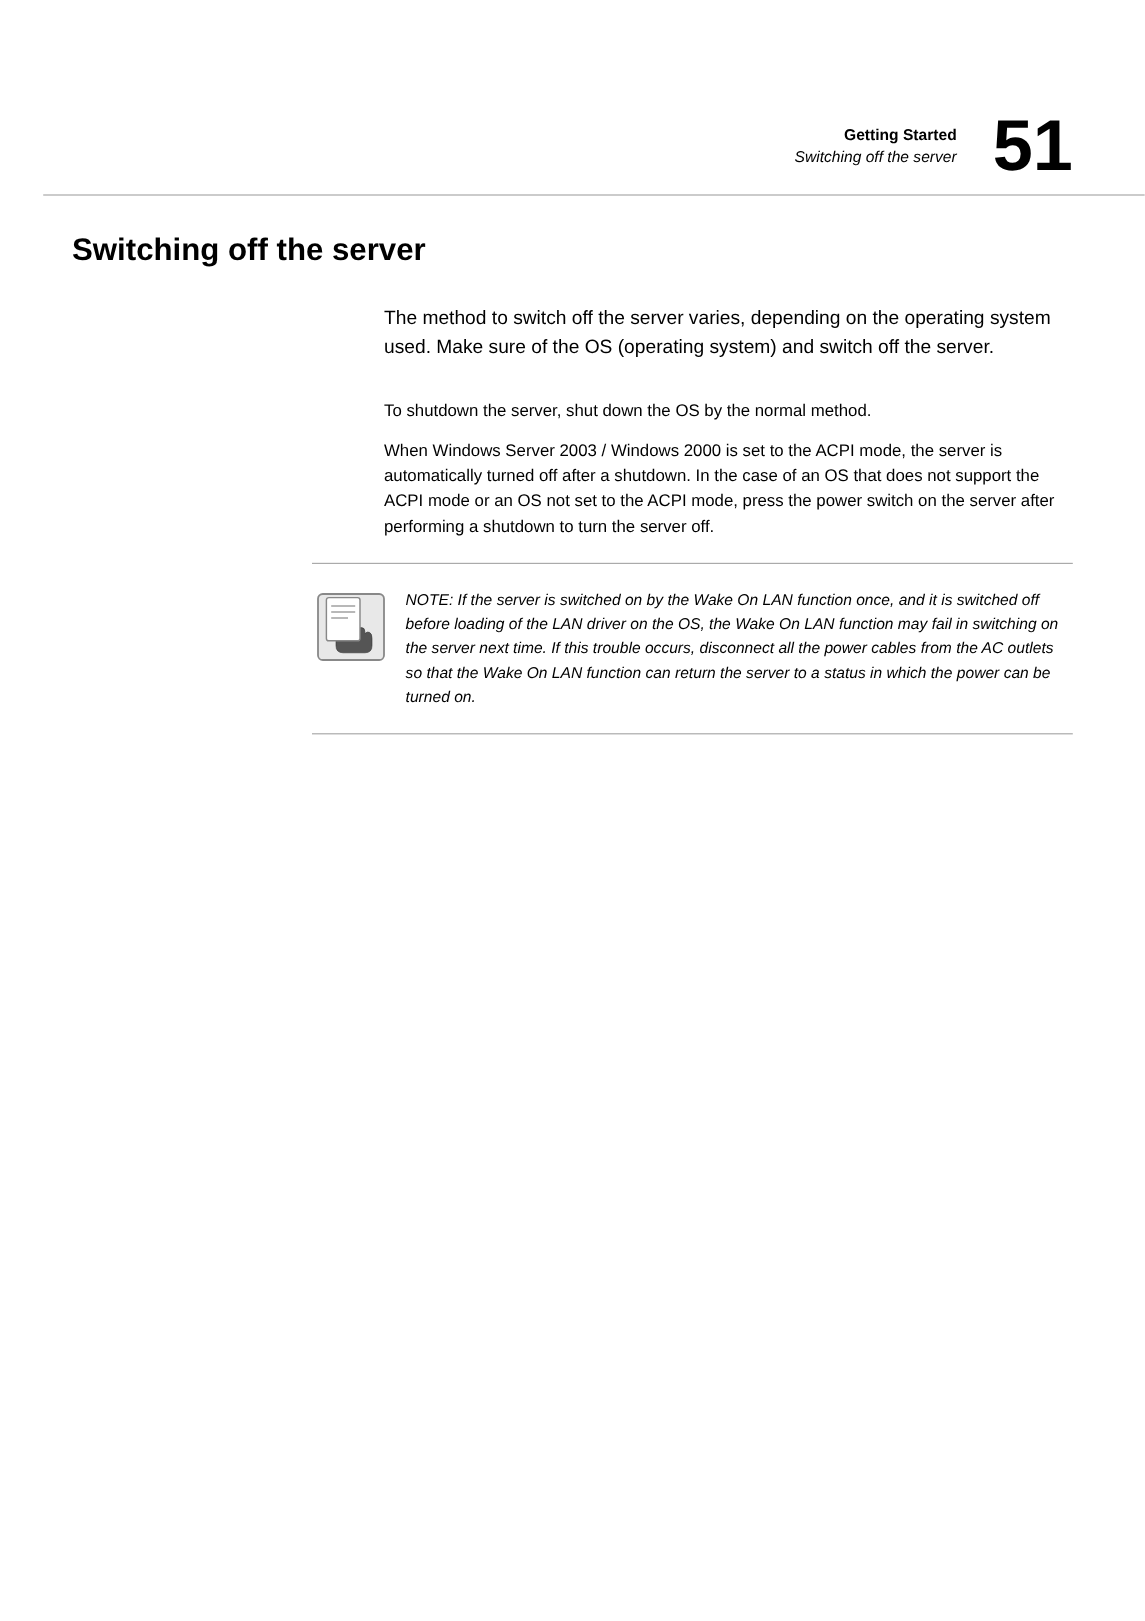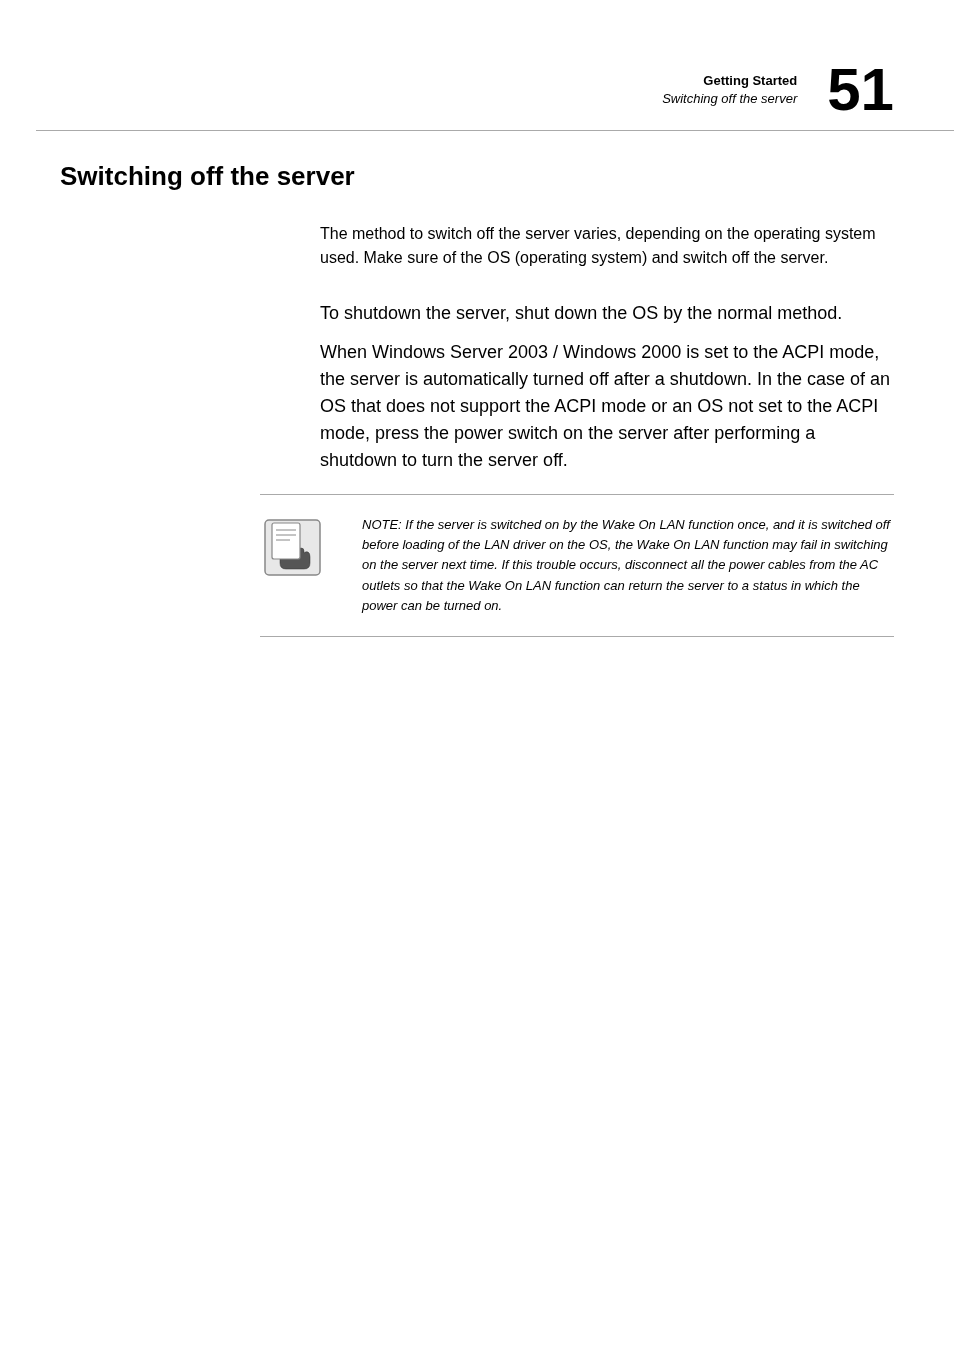--- a/index.html
+++ b/index.html
@@ -22,21 +22,21 @@
       background: #ffffff;
       padding: 0;
       position: relative;
     }
 
     
     .page-header {
       display: flex;
       justify-content: flex-end;
       align-items: flex-start;
-      padding: 60px 60px 10px 60px;
+      padding: 92px 60px 10px 60px;
       border-bottom: 1.5px solid #aaaaaa;
       margin-bottom: 0;
       margin-left: 36px;
     }
 
     .header-text-block {
       text-align: right;
       margin-right: 20px;
     }
 
@@ -90,36 +90,36 @@
     
     .section-heading {
       font-size: 16px;
       font-weight: bold;
       margin-left: 260px;
       margin-bottom: 15px;
     }
 
     
     .body-paragraph {
-      font-size: 18px;
+      font-size: 14px;
       line-height: 1.5;
       margin-left: 260px;
       margin-bottom: 12px;
     }
 
     
     .note-box {
       border-top: 1.5px solid #aaaaaa;
       border-bottom: 1.5px solid #aaaaaa;
       padding: 20px 0;
       margin-left: 200px;
       margin-top: 20px;
       display: flex;
       align-items: flex-start;
-      gap: 32px;
+      gap: 8px;
     }
 
     .note-icon {
       width: 70px;
       flex-shrink: 0;
     }
 
     .note-icon svg {
       width: 65px;
       height: 65px;

